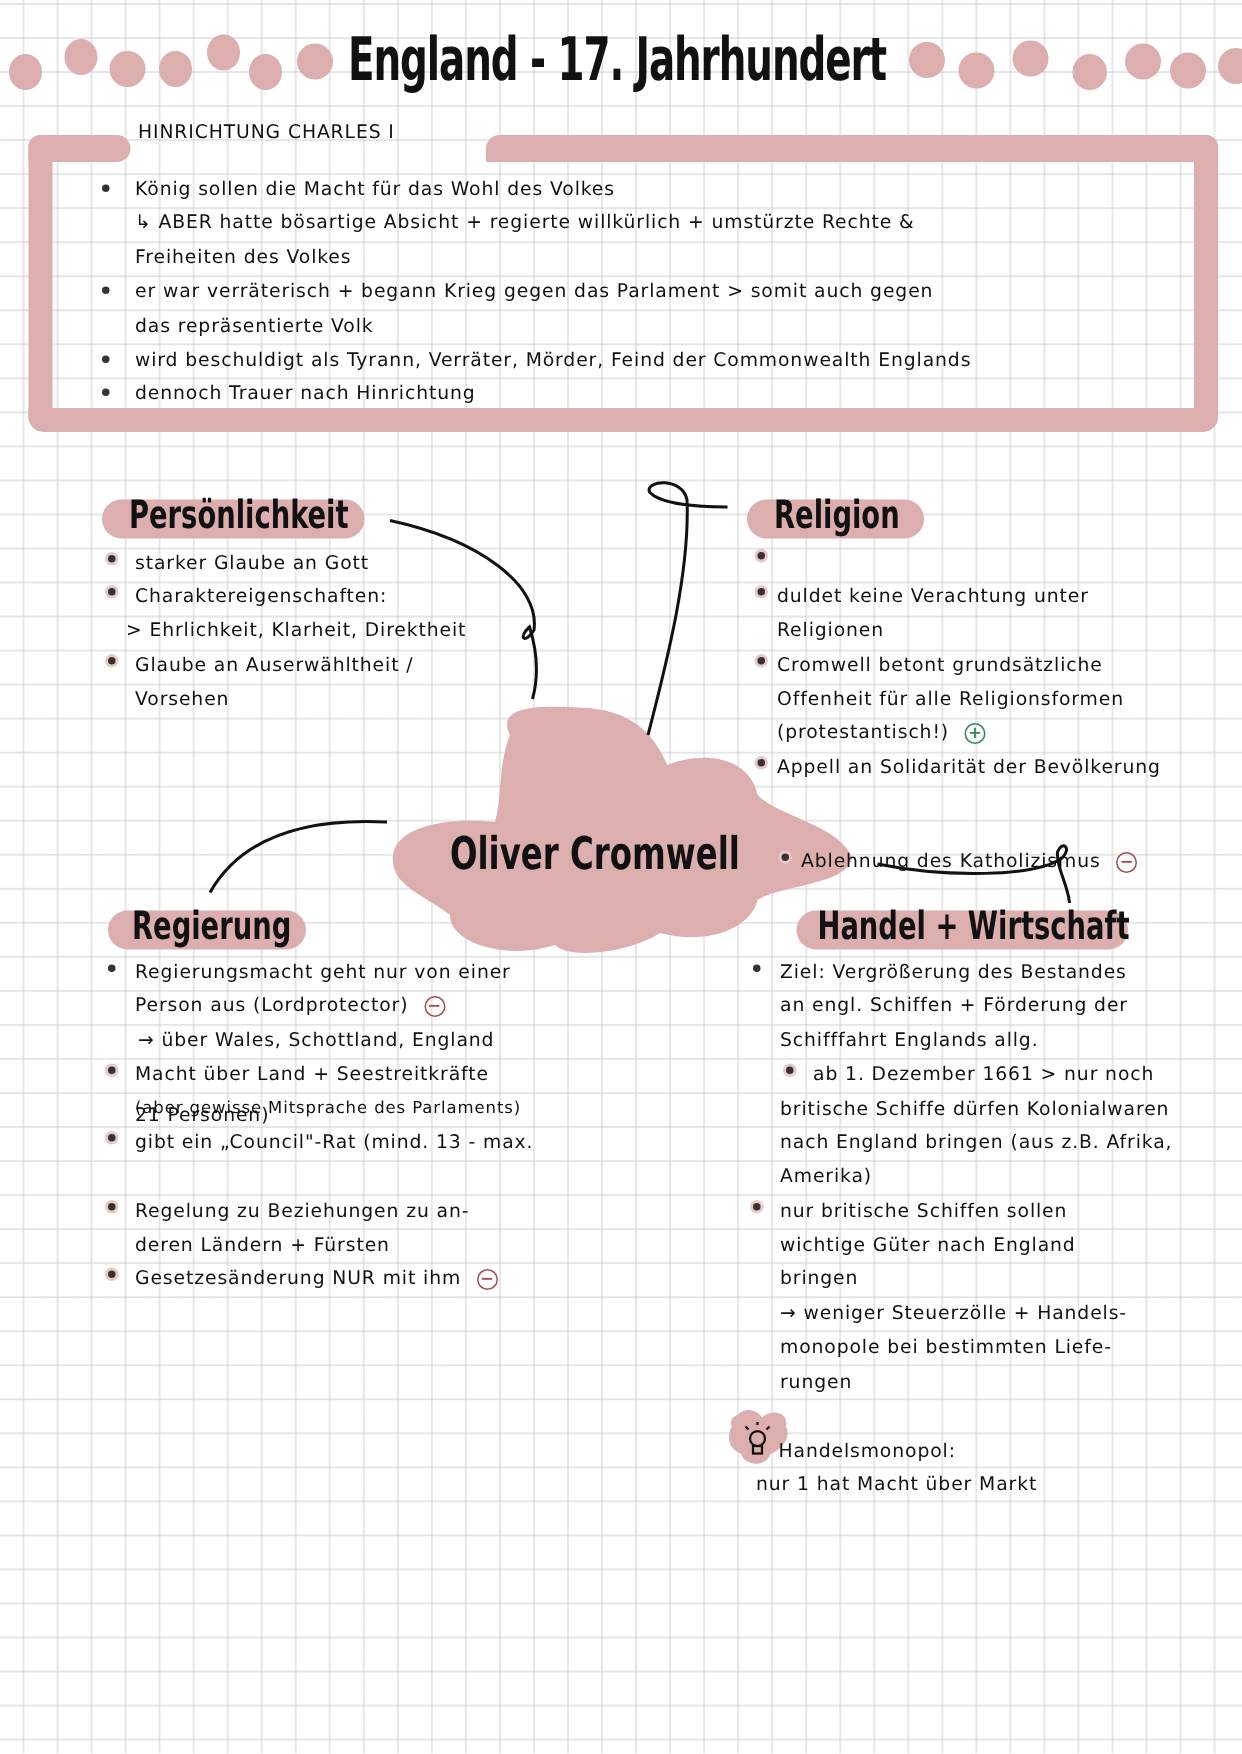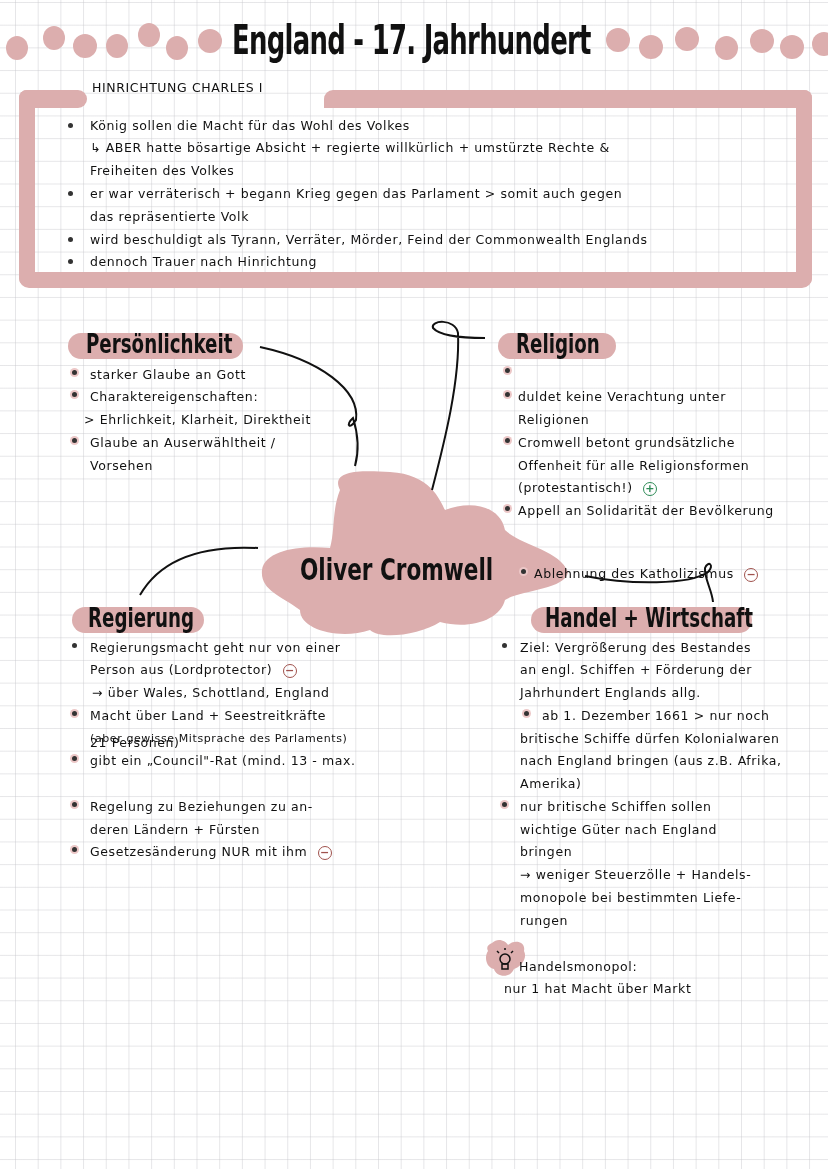--- a/index.html
+++ b/index.html
@@ -242,21 +242,21 @@
   <div class="section-title" style="left:545px;top:602px;">Handel + Wirtschaft</div>
 
   <div class="bullet-row hand" style="left:520px;top:637px;">
     <span class="bdot" style="left:-18px;top:6px;"></span>
     <span>Ziel: Vergrößerung  des Bestandes</span>
   </div>
   <div class="bullet-row hand" style="left:520px;top:659px;">
     <span>an engl. Schiffen + Förderung der</span>
   </div>
   <div class="bullet-row hand" style="left:520px;top:682px;">
-    <span>Jahrhundert Englands allg.</span>
+    <span>Schifffahrt Englands allg.</span>
   </div>
   <div class="bullet-row hand" style="left:520px;top:705px;margin-left:22px;">
     <span class="bdot pink" style="left:-18px;top:6px;"></span>
     <span>ab 1. Dezember 1661 &gt; nur noch</span>
   </div>
   <div class="bullet-row hand" style="left:520px;top:728px;">
     <span>britische Schiffe dürfen Kolonialwaren</span>
   </div>
   <div class="bullet-row hand" style="left:520px;top:750px;">
     <span>nach England  bringen (aus z.B. Afrika,</span>

